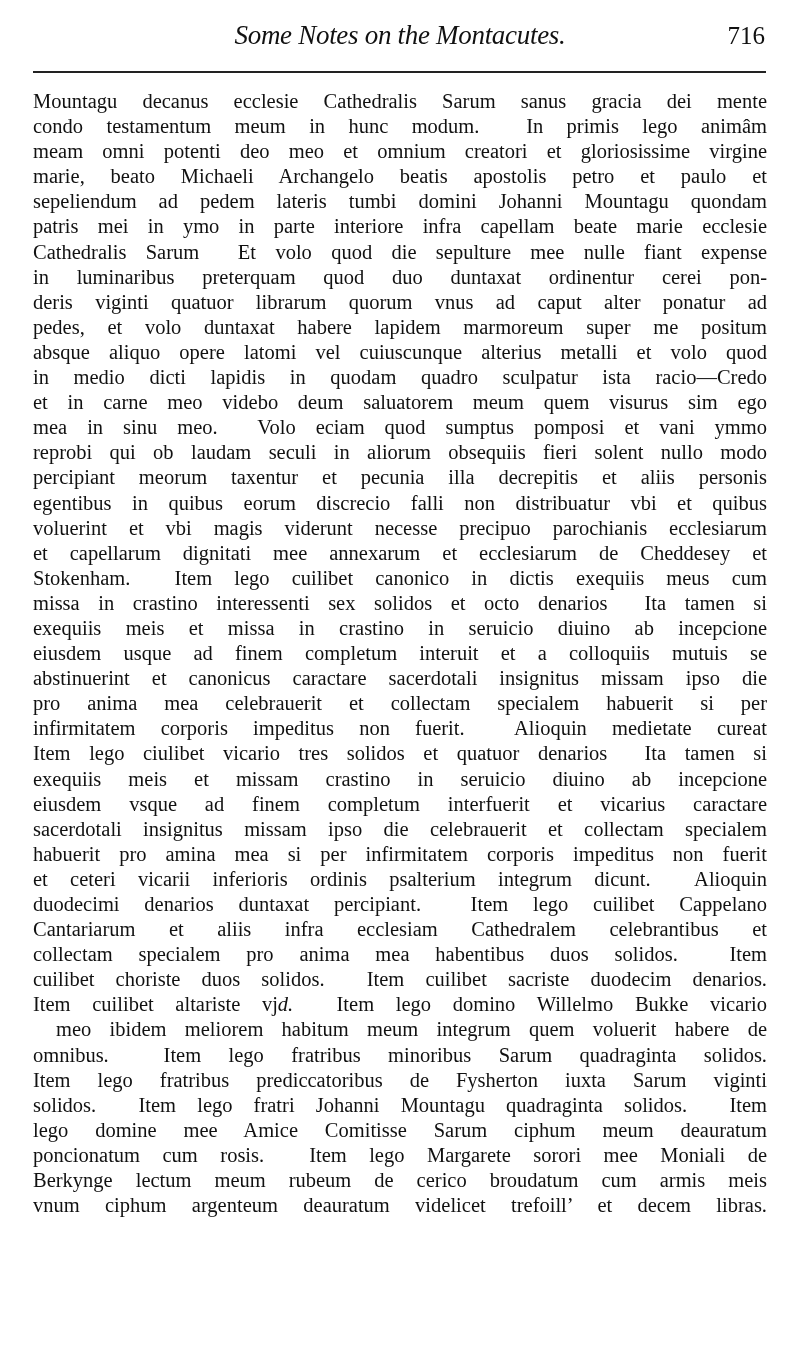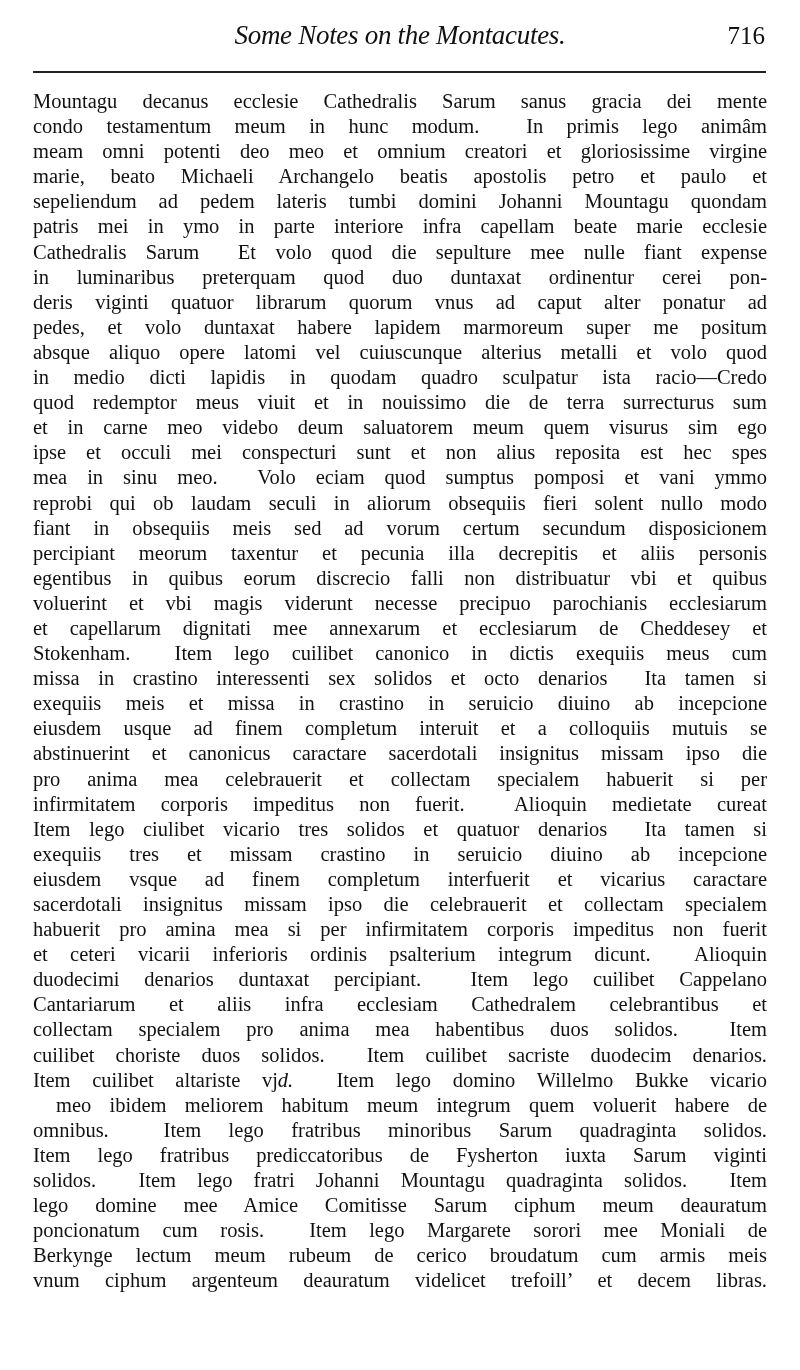--- a/index.html
+++ b/index.html
@@ -49,39 +49,36 @@
     <span class="line" style="white-space: nowrap; display: block;"><span style="white-space: pre; word-spacing: 0px;">meam omni potenti deo meo et omnium creatori et gloriosissime virgine</span></span>
     <span class="line" style="white-space: nowrap; display: block;"><span style="white-space: pre; word-spacing: 0px;">marie, beato Michaeli Archangelo beatis apostolis petro et paulo et</span></span>
     <span class="line" style="white-space: nowrap; display: block;"><span style="white-space: pre; word-spacing: 0px;">sepeliendum ad pedem lateris tumbi domini Johanni Mountagu quondam</span></span>
     <span class="line" style="white-space: nowrap; display: block;"><span style="white-space: pre; word-spacing: 0px;">patris mei in ymo in parte interiore infra capellam beate marie ecclesie</span></span>
     <span class="line" style="white-space: nowrap; display: block;"><span style="white-space: pre; word-spacing: 0px;">Cathedralis Sarum  Et volo quod die sepulture mee nulle fiant expense</span></span>
     <span class="line" style="white-space: nowrap; display: block;"><span style="white-space: pre; word-spacing: 0px;">in luminaribus preterquam quod duo duntaxat ordinentur cerei pon-</span></span>
     <span class="line" style="white-space: nowrap; display: block;"><span style="white-space: pre; word-spacing: 0px;">deris viginti quatuor librarum quorum vnus ad caput alter ponatur ad</span></span>
     <span class="line" style="white-space: nowrap; display: block;"><span style="white-space: pre; word-spacing: 0px;">pedes, et volo duntaxat habere lapidem marmoreum super me positum</span></span>
     <span class="line" style="white-space: nowrap; display: block;"><span style="white-space: pre; word-spacing: 0px;">absque aliquo opere latomi vel cuiuscunque alterius metalli et volo quod</span></span>
     <span class="line" style="white-space: nowrap; display: block;"><span style="white-space: pre; word-spacing: 0px;">in medio dicti lapidis in quodam quadro sculpatur ista racio—Credo</span></span>
-    <span class="line" style="white-space: nowrap; display: block;"><span style="white-space: pre; word-spacing: 0px;">quod redemptor meus viuit et in nouissimo die de terra surrecturus sum</span></span>
     <span class="line" style="white-space: nowrap; display: block;"><span style="white-space: pre; word-spacing: 0px;">et in carne meo videbo deum saluatorem meum quem visurus sim ego</span></span>
-    <span class="line" style="white-space: nowrap; display: block;"><span style="white-space: pre; word-spacing: 0px;">ipse et occuli mei conspecturi sunt et non alius reposita est hec spes</span></span>
     <span class="line" style="white-space: nowrap; display: block;"><span style="white-space: pre; word-spacing: 0px;">mea in sinu meo.  Volo eciam quod sumptus pomposi et vani ymmo</span></span>
     <span class="line" style="white-space: nowrap; display: block;"><span style="white-space: pre; word-spacing: 0px;">reprobi qui ob laudam seculi in aliorum obsequiis fieri solent nullo modo</span></span>
-    <span class="line" style="white-space: nowrap; display: block;"><span style="white-space: pre; word-spacing: 0px;">fiant in obsequiis meis sed ad vorum certum secundum disposicionem</span></span>
     <span class="line" style="white-space: nowrap; display: block;"><span style="white-space: pre; word-spacing: 0px;">percipiant meorum taxentur et pecunia illa decrepitis et aliis personis</span></span>
     <span class="line" style="white-space: nowrap; display: block;"><span style="white-space: pre; word-spacing: 0px;">egentibus in quibus eorum discrecio falli non distribuatur vbi et quibus</span></span>
     <span class="line" style="white-space: nowrap; display: block;"><span style="white-space: pre; word-spacing: 0px;">voluerint et vbi magis viderunt necesse precipuo parochianis ecclesiarum</span></span>
     <span class="line" style="white-space: nowrap; display: block;"><span style="white-space: pre; word-spacing: 0px;">et capellarum dignitati mee annexarum et ecclesiarum de Cheddesey et</span></span>
     <span class="line" style="white-space: nowrap; display: block;"><span style="white-space: pre; word-spacing: 0px;">Stokenham.  Item lego cuilibet canonico in dictis exequiis meus cum</span></span>
     <span class="line" style="white-space: nowrap; display: block;"><span style="white-space: pre; word-spacing: 0px;">missa in crastino interessenti sex solidos et octo denarios  Ita tamen si</span></span>
     <span class="line" style="white-space: nowrap; display: block;"><span style="white-space: pre; word-spacing: 0px;">exequiis meis et missa in crastino in seruicio diuino ab incepcione</span></span>
     <span class="line" style="white-space: nowrap; display: block;"><span style="white-space: pre; word-spacing: 0px;">eiusdem usque ad finem completum interuit et a colloquiis mutuis se</span></span>
     <span class="line" style="white-space: nowrap; display: block;"><span style="white-space: pre; word-spacing: 0px;">abstinuerint et canonicus caractare sacerdotali insignitus missam ipso die</span></span>
     <span class="line" style="white-space: nowrap; display: block;"><span style="white-space: pre; word-spacing: 0px;">pro anima mea celebrauerit et collectam specialem habuerit si per</span></span>
     <span class="line" style="white-space: nowrap; display: block;"><span style="white-space: pre; word-spacing: 0px;">infirmitatem corporis impeditus non fuerit.  Alioquin medietate cureat</span></span>
     <span class="line" style="white-space: nowrap; display: block;"><span style="white-space: pre; word-spacing: 0px;">Item lego ciulibet vicario tres solidos et quatuor denarios  Ita tamen si</span></span>
-    <span class="line" style="white-space: nowrap; display: block;"><span style="white-space: pre; word-spacing: 0px;">exequiis tres et missam crastino in seruicio diuino ab incepcione</span></span>
+    <span class="line" style="white-space: nowrap; display: block;"><span style="white-space: pre; word-spacing: 0px;">exequiis meis et missam crastino in seruicio diuino ab incepcione</span></span>
     <span class="line" style="white-space: nowrap; display: block;"><span style="white-space: pre; word-spacing: 0px;">eiusdem vsque ad finem completum interfuerit et vicarius caractare</span></span>
     <span class="line" style="white-space: nowrap; display: block;"><span style="white-space: pre; word-spacing: 0px;">sacerdotali insignitus missam ipso die celebrauerit et collectam specialem</span></span>
     <span class="line" style="white-space: nowrap; display: block;"><span style="white-space: pre; word-spacing: 0px;">habuerit pro amina mea si per infirmitatem corporis impeditus non fuerit</span></span>
     <span class="line" style="white-space: nowrap; display: block;"><span style="white-space: pre; word-spacing: 0px;">et ceteri vicarii inferioris ordinis psalterium integrum dicunt.  Alioquin</span></span>
     <span class="line" style="white-space: nowrap; display: block;"><span style="white-space: pre; word-spacing: 0px;">duodecimi denarios duntaxat percipiant.  Item lego cuilibet Cappelano</span></span>
     <span class="line" style="white-space: nowrap; display: block;"><span style="white-space: pre; word-spacing: 0px;">Cantariarum et aliis infra ecclesiam Cathedralem celebrantibus et</span></span>
     <span class="line" style="white-space: nowrap; display: block;"><span style="white-space: pre; word-spacing: 0px;">collectam specialem pro anima mea habentibus duos solidos.  Item</span></span>
     <span class="line" style="white-space: nowrap; display: block;"><span style="white-space: pre; word-spacing: 0px;">cuilibet choriste duos solidos.  Item cuilibet sacriste duodecim denarios.</span></span>
     <span class="line" style="white-space: nowrap; display: block;"><span style="white-space: pre; word-spacing: 0.0015625px;"><span>Item cuilibet altariste vj</span><span class="it">d.</span><span>  Item lego domino Willelmo Bukke vicario</span></span></span>
     <span class="line" style="white-space: nowrap; display: block;"><span style="white-space: pre; word-spacing: 0px; margin-left: 23px;">meo ibidem meliorem habitum meum integrum quem voluerit habere de</span></span>

